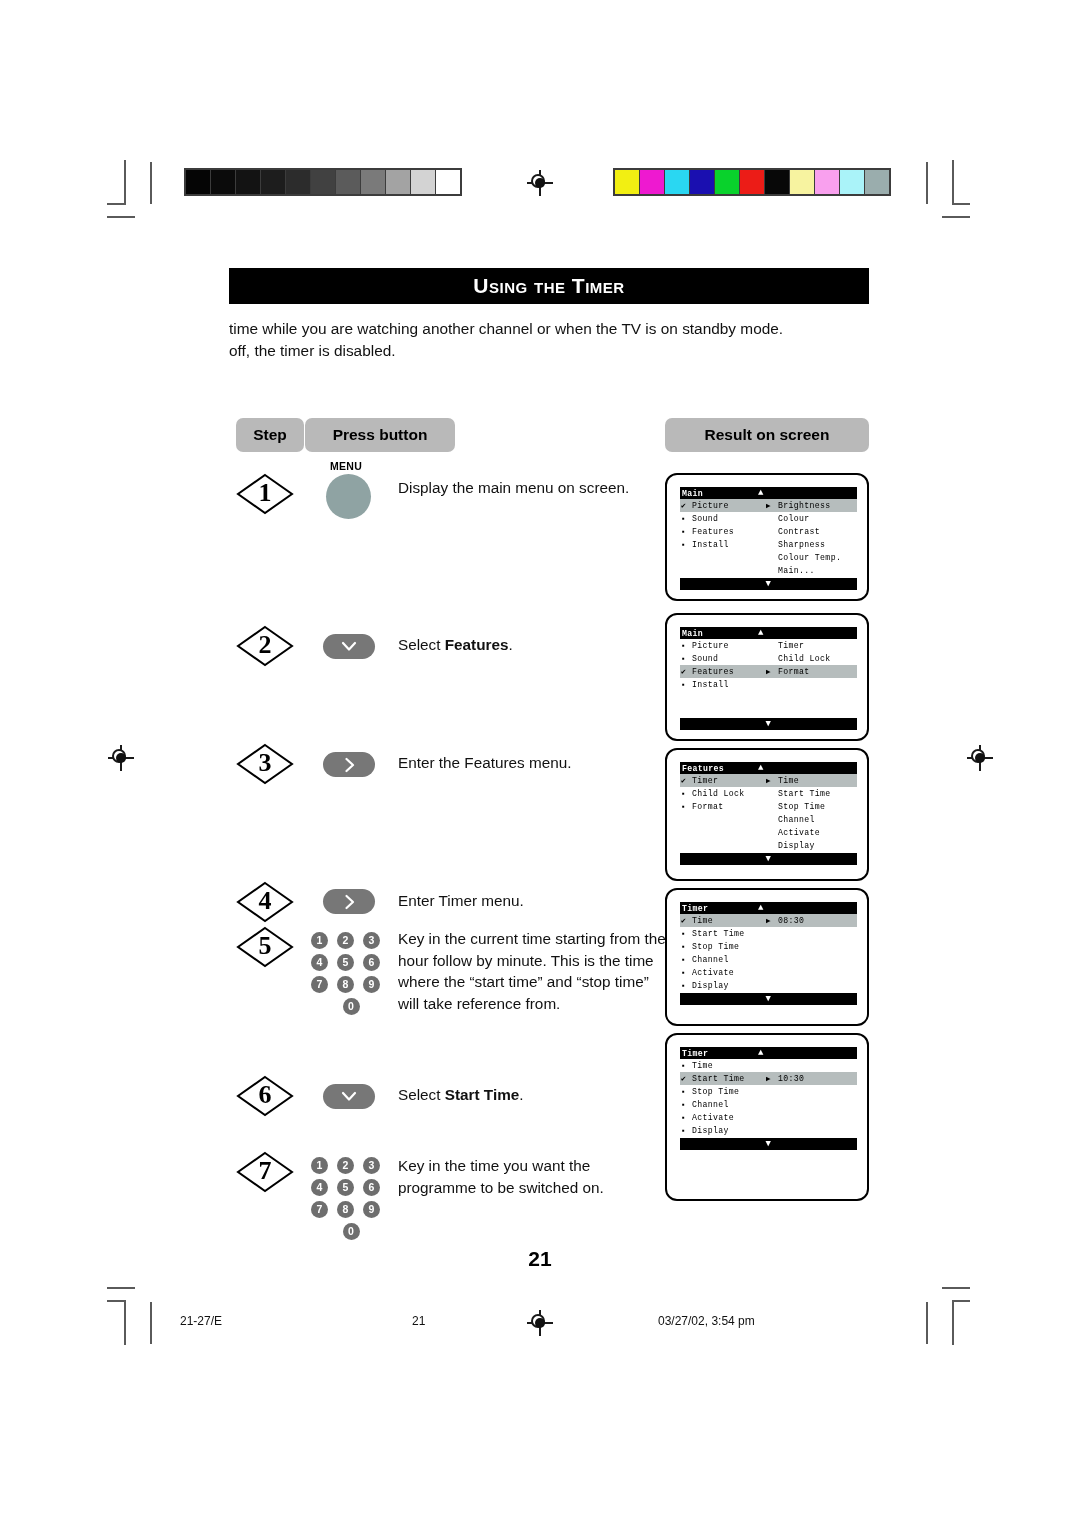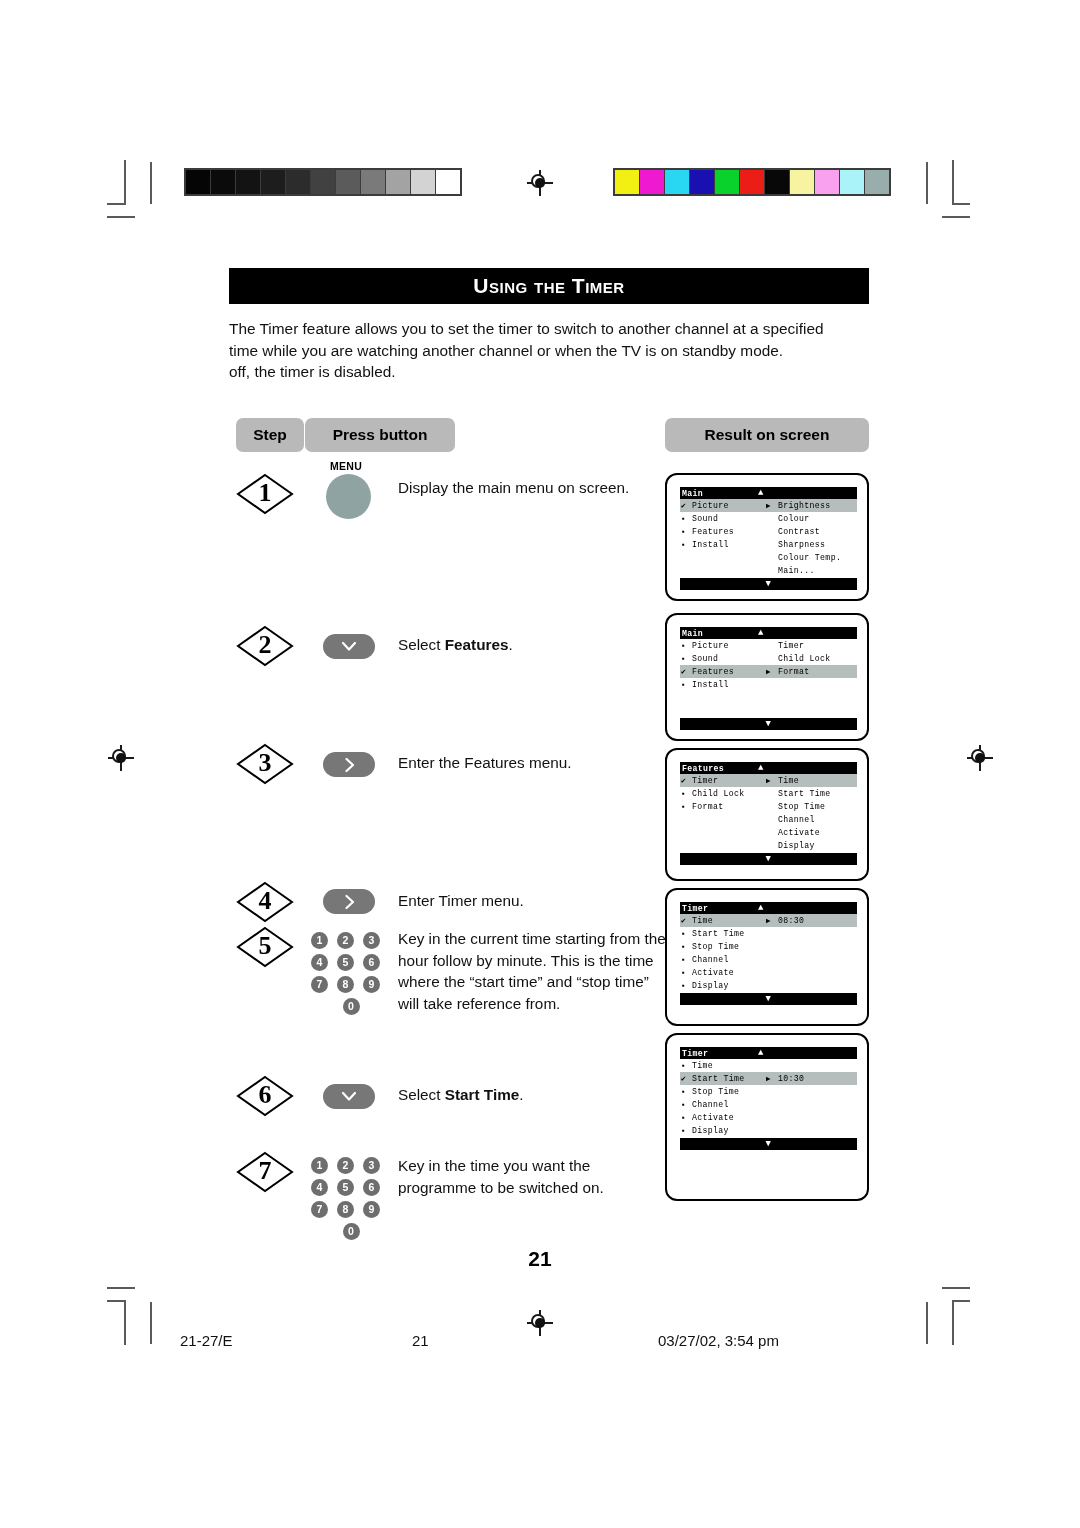--- a/index.html
+++ b/index.html
@@ -214,23 +214,22 @@
     position: absolute;
     left: 0; right: 0;
     top: 1247px;
     text-align: center;
     font-size: 21px;
     font-weight: bold;
     font-family: "Liberation Sans", sans-serif;
   }
   .foot-txt {
     position: absolute;
-    font-size: 15px;
+    font-size: 12px;
     color: #111;
-    margin-top: 18px;
   }
 </style>
 </head>
 <body>
 
 <div class="crop-mark" style="left:124px; top:160px; width:1.5px; height:45px;"></div>
 <div class="crop-mark" style="left:107px; top:203px; width:18px; height:1.5px;"></div>
 <div class="crop-mark" style="left:107px; top:216px; width:28px; height:1.5px;"></div>
 <div class="crop-mark" style="left:150px; top:162px; width:1.5px; height:42px;"></div>
 
@@ -299,21 +298,20 @@
     <div class="swatch" style="background: rgb(249, 160, 238);"></div>
     <div class="swatch" style="background: rgb(170, 243, 249);"></div>
     <div class="swatch" style="background: rgb(154, 173, 173);"></div>
   </div>
 
 <div class="page-title-bar">
   <span class="tt">Using the Timer</span>
 </div>
 
 <div class="intro">
-  <p>The Timer feature allows you to set the timer to switch to another channel at a specified</p>
   <p>time while you are watching another channel or when the TV is on standby mode.</p>
   <p>off, the timer is disabled.</p>
 </div>
 
 <div class="chip" id="chip-step">Step</div>
 <div class="chip" id="chip-press">Press button</div>
 <div class="chip" id="chip-result">Result on screen</div>
 
 <div class="diamond" style="left:236px; top:473px;">
   <svg width="58" height="42" viewBox="0 0 58 42">

